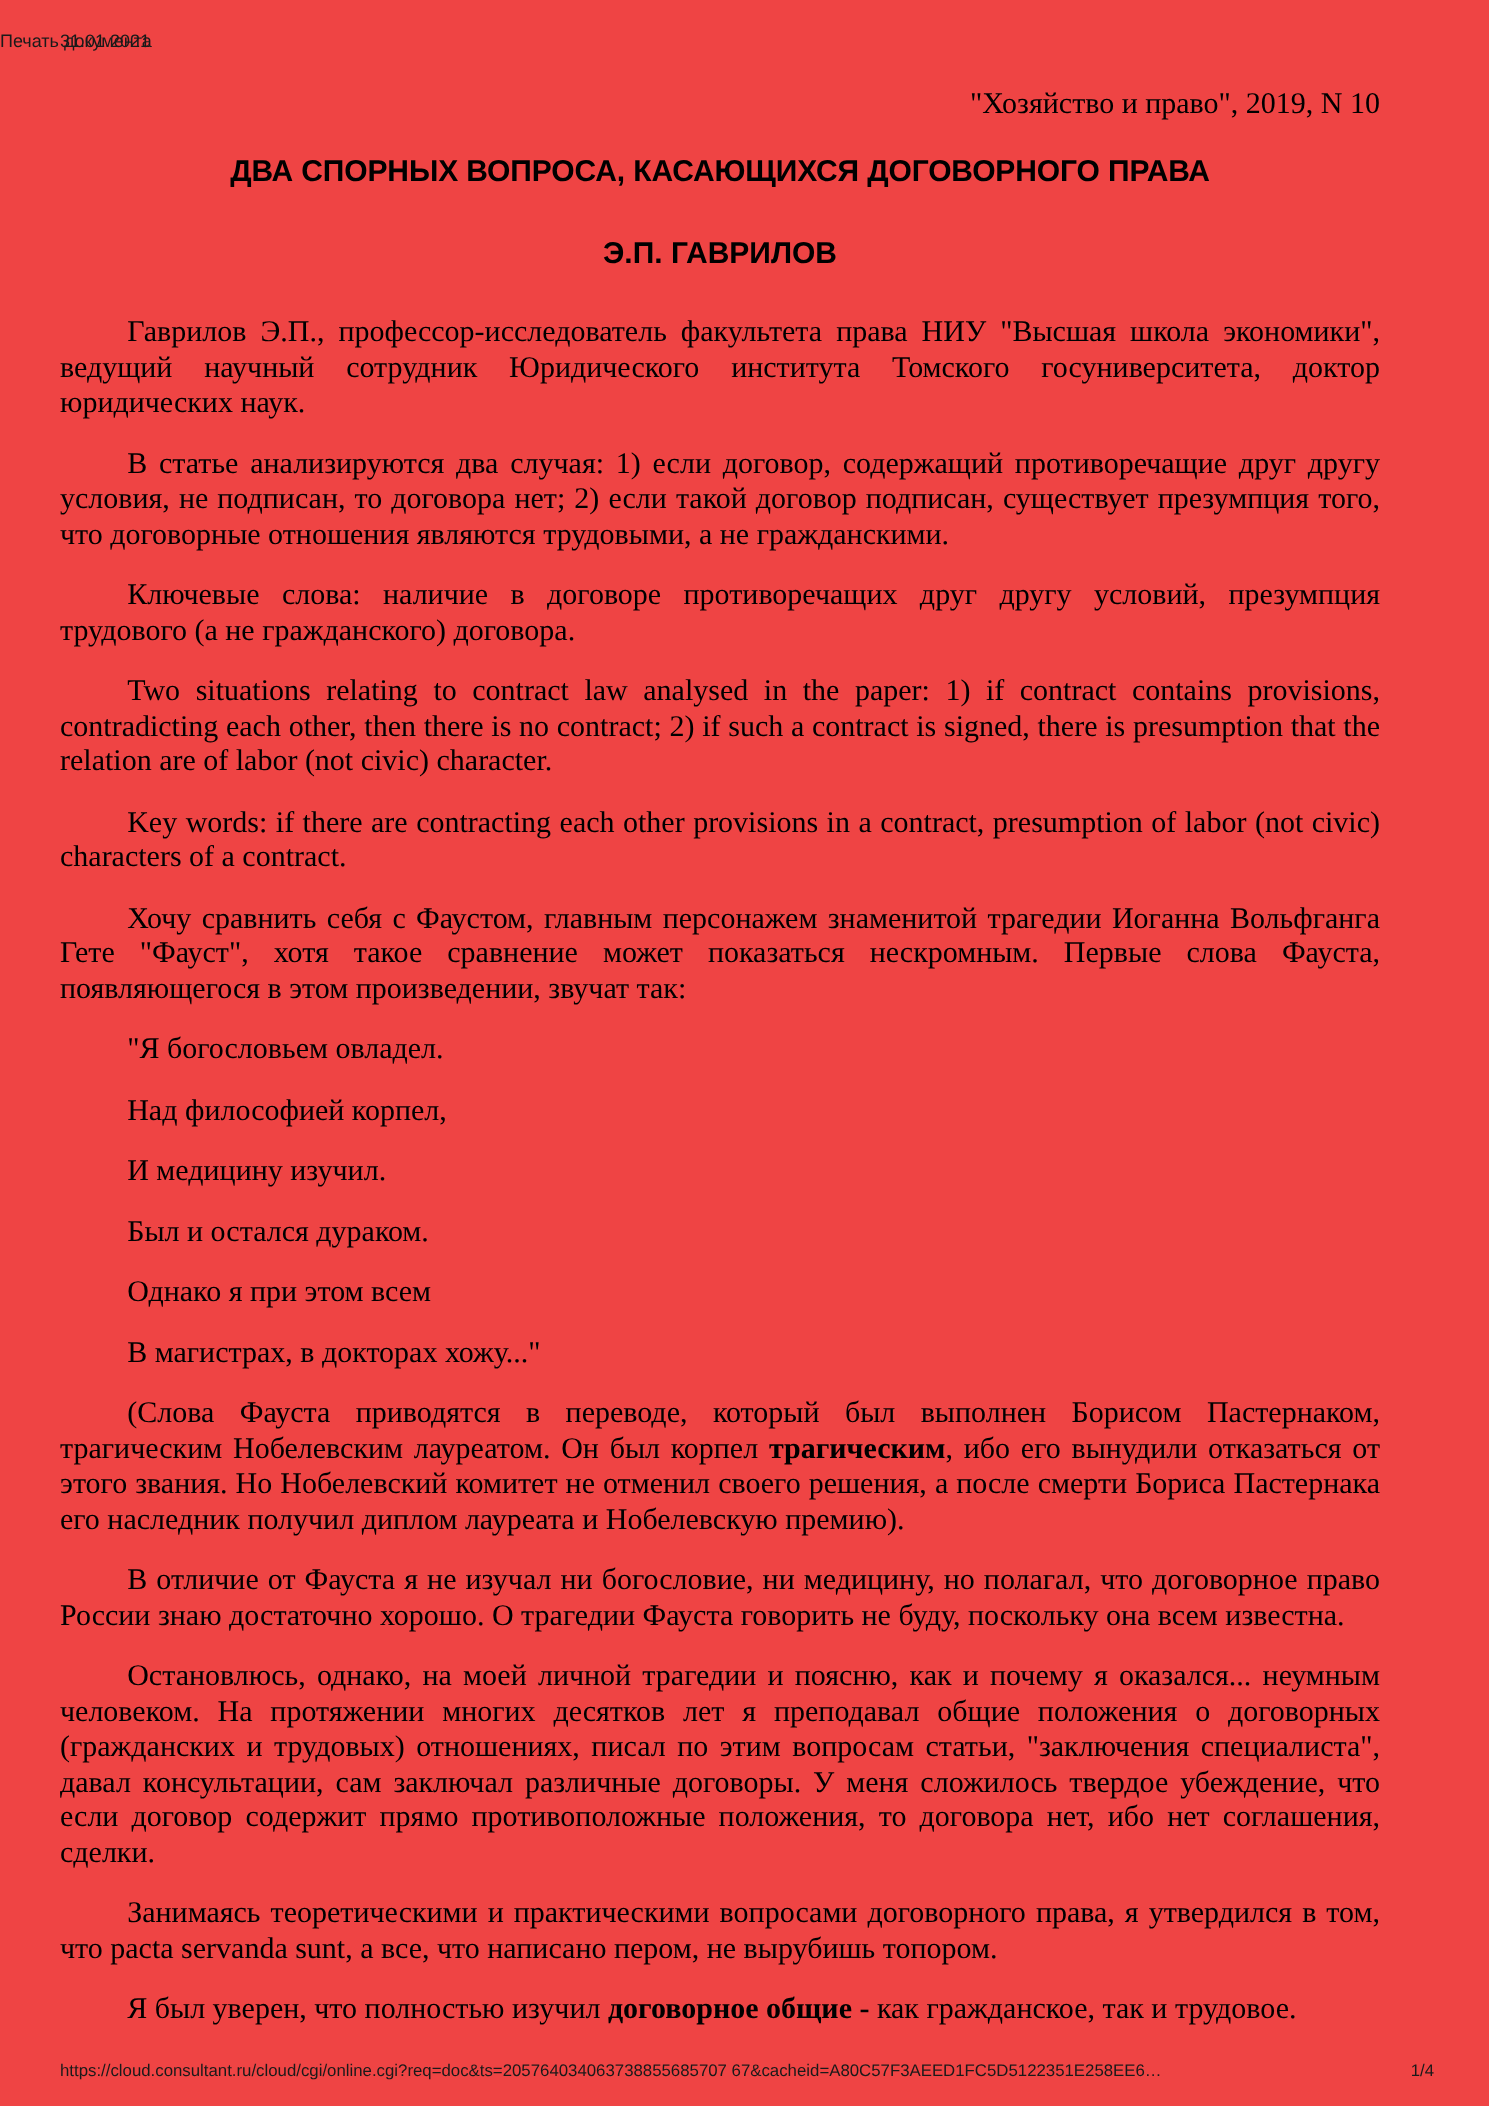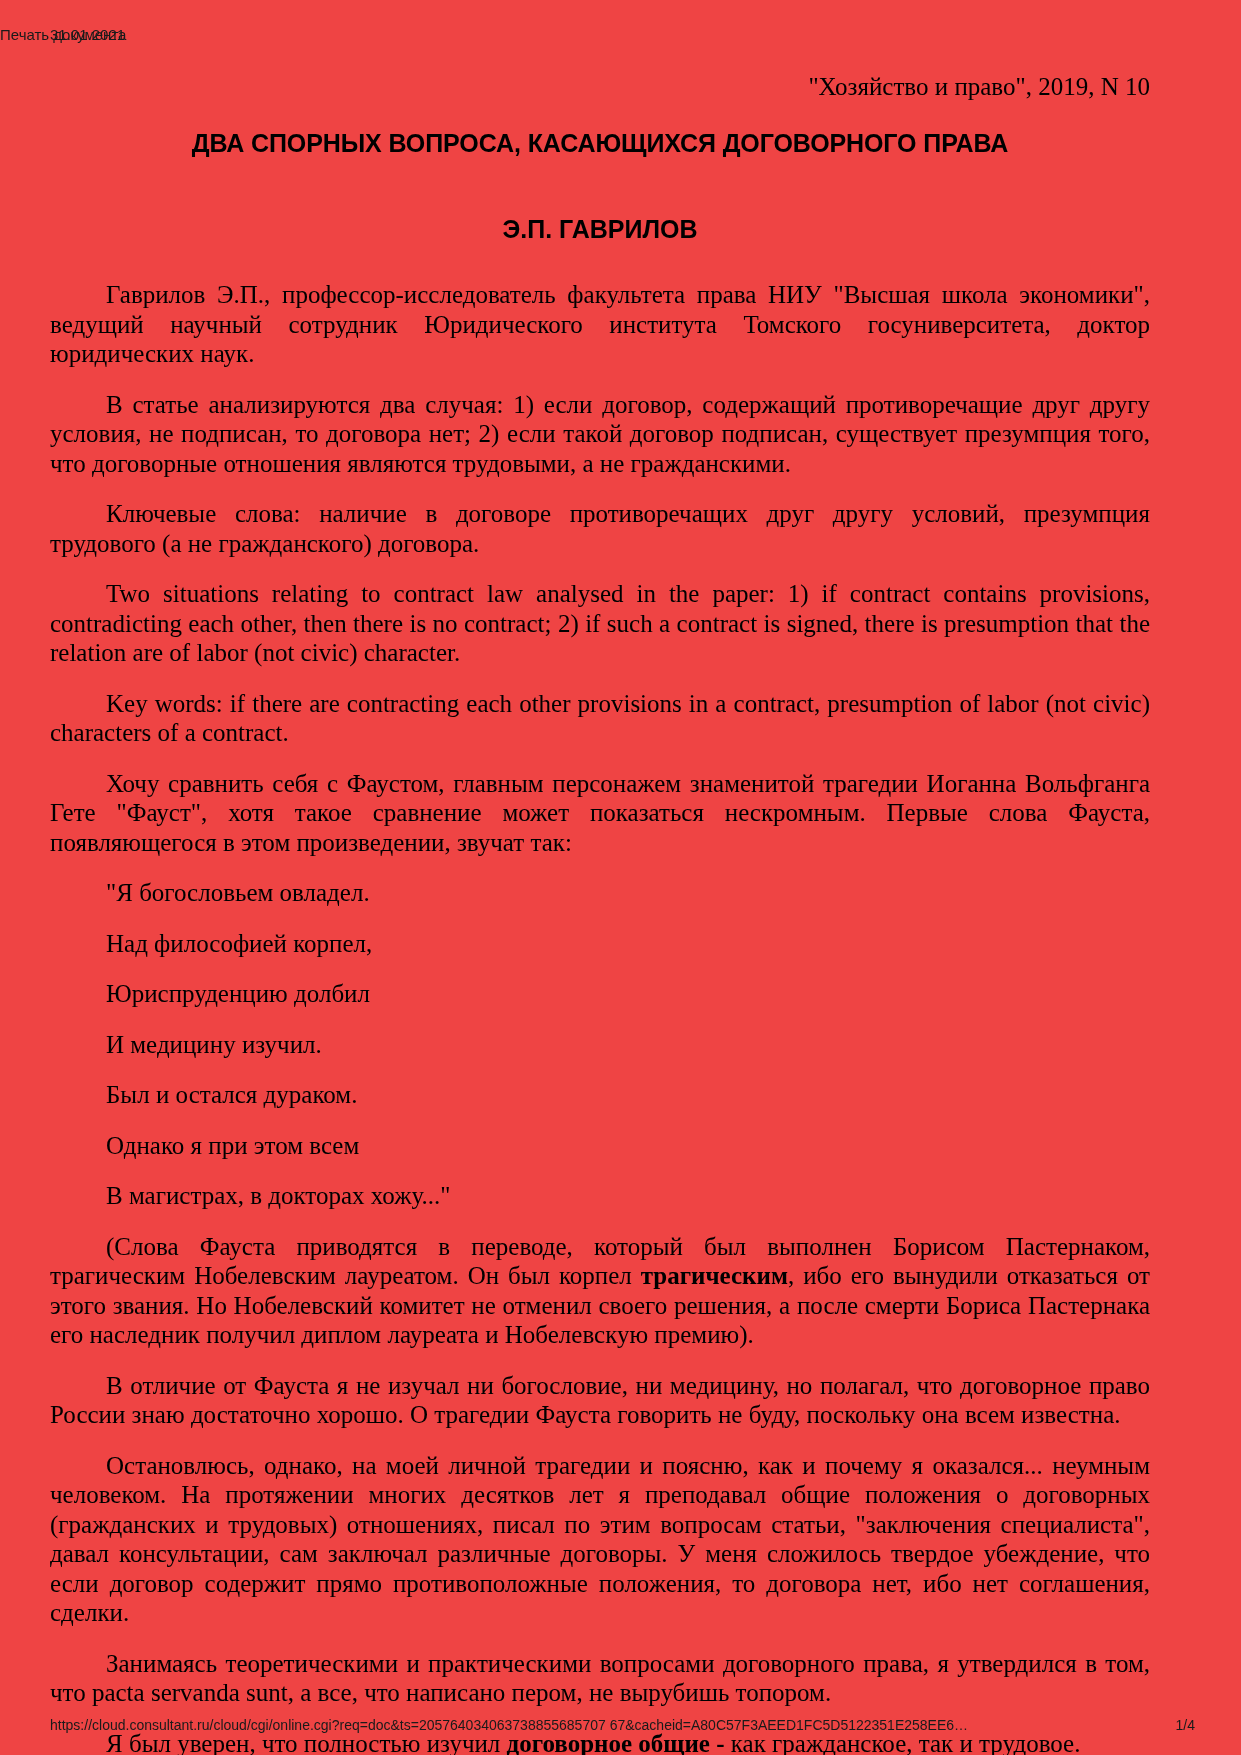--- a/index.html
+++ b/index.html
@@ -63,21 +63,21 @@
     margin: 0 0 26px 0;
     white-space: nowrap;
   }
 
   .doc-title {
     font-family: "Liberation Sans", "DejaVu Sans", sans-serif;
     font-weight: bold;
     font-size: 25px;
     line-height: 30px;
     text-align: center;
-    margin: 0 0 56px 0;
+    margin: 0 0 38px 0;
     letter-spacing: -0.1px;
   }
 
   .doc-author {
     font-family: "Liberation Sans", "DejaVu Sans", sans-serif;
     font-weight: bold;
     font-size: 25px;
     line-height: 30px;
     text-align: center;
     margin: 0 0 36px 0;
@@ -156,21 +156,20 @@
     <p class="para">Ключевые слова: наличие в договоре противоречащих друг другу условий, презумпция трудового (а не гражданского) договора.</p>
 
     <p class="para">Two situations relating to contract law analysed in the paper: 1) if contract contains provisions, contradicting each other, then there is no contract; 2) if such a contract is signed, there is presumption that the relation are of labor (not civic) character.</p>
 
     <p class="para">Key words: if there are contracting each other provisions in a contract, presumption of labor (not civic) characters of a contract.</p>
 
     <p class="para">Хочу сравнить себя с Фаустом, главным персонажем знаменитой трагедии Иоганна Вольфганга Гете "Фауст", хотя такое сравнение может показаться нескромным. Первые слова Фауста, появляющегося в этом произведении, звучат так:</p>
 
     <p class="verse">"Я богословьем овладел.</p>
     <p class="verse">Над философией корпел,</p>
-    <p class="verse">Юриспруденцию долбил</p>
     <p class="verse">И медицину изучил.</p>
     <p class="verse">Был и остался дураком.</p>
     <p class="verse">Однако я при этом всем</p>
     <p class="verse">В магистрах, в докторах хожу..."</p>
 
     <p class="para"><span>(Слова Фауста приводятся в переводе, который был выполнен Борисом Пастернаком, трагическим Нобелевским лауреатом. Он был корпел </span><b class="em">трагическим</b><span>, ибо его вынудили отказаться от этого звания. Но Нобелевский комитет не отменил своего решения, а после смерти Бориса Пастернака его наследник получил диплом лауреата и Нобелевскую премию).</span></p>
 
     <p class="para">В отличие от Фауста я не изучал ни богословие, ни медицину, но полагал, что договорное право России знаю достаточно хорошо. О трагедии Фауста говорить не буду, поскольку она всем известна.</p>
 
     <p class="para">Остановлюсь, однако, на моей личной трагедии и поясню, как и почему я оказался... неумным человеком. На протяжении многих десятков лет я преподавал общие положения о договорных (гражданских и трудовых) отношениях, писал по этим вопросам статьи, "заключения специалиста", давал консультации, сам заключал различные договоры. У меня сложилось твердое убеждение, что если договор содержит прямо противоположные положения, то договора нет, ибо нет соглашения, сделки.</p>

